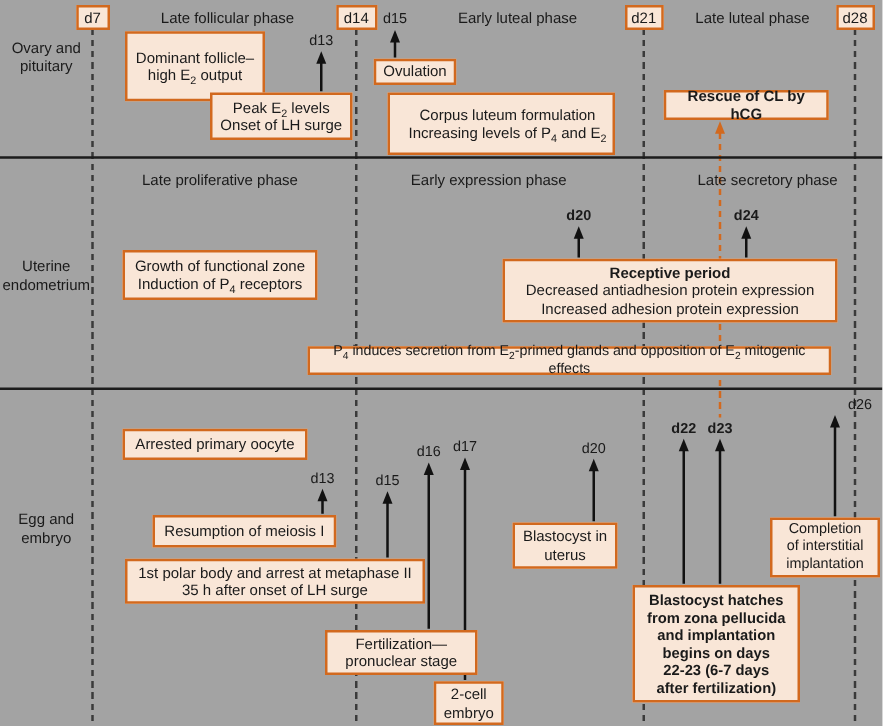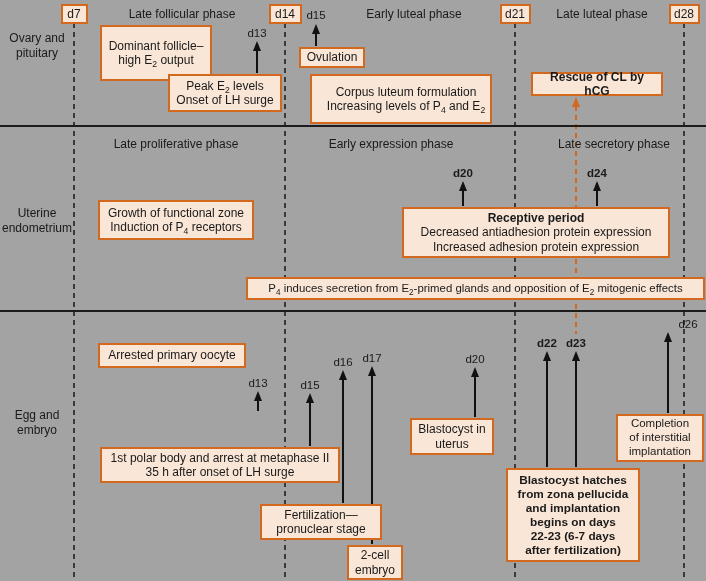--- a/index.html
+++ b/index.html
@@ -79,25 +79,28 @@
     <div class="box bold" style="left: 531px; top: 72px; width: 132px; height: 24px;">
       <div>Rescue of CL by hCG</div>
     </div>
     <div class="box" style="left: 98px; top: 200px; width: 156px; height: 40px;">
       <div>Growth of functional zone<br>Induction of P<sub>4</sub> receptors</div>
     </div>
     <div class="box" style="left: 402px; top: 207px; width: 268px; height: 51px;">
       <div class="bt">Receptive period</div>
       <div>Decreased antiadhesion protein expression<br>Increased adhesion protein expression</div>
     </div>
-    <div class="box" style="left: 246px; top: 277px; width: 459px; height: 23px; font-size: 11.4px;">
+    <div class="box" style="left: 246px; top: 277px; width: 419px; height: 23px; font-size: 11.4px;">
       <div>P<sub>4</sub> induces secretion from E<sub>2</sub>-primed glands and opposition of E<sub>2</sub> mitogenic effects</div>
     </div>
     <div class="box" style="left: 98px; top: 343px; width: 148px; height: 25px;">
       <div>Arrested primary oocyte</div>
+    </div>
+    <div class="box" style="left: 122px; top: 412px; width: 147px; height: 26px;">
+      <div>Resumption of meiosis I</div>
     </div>
     <div class="box" style="left: 100px; top: 447px; width: 240px; height: 36px;">
       <div>1st polar body and arrest at metaphase II<br>35 h after onset of LH surge</div>
     </div>
     <div class="box" style="left: 260px; top: 504px; width: 122px; height: 36px;">
       <div>Fertilization—<br>pronuclear stage</div>
     </div>
     <div class="box" style="left: 347px; top: 545px; width: 56px; height: 35px;">
       <div>2-cell<br>embryo</div>
     </div>

